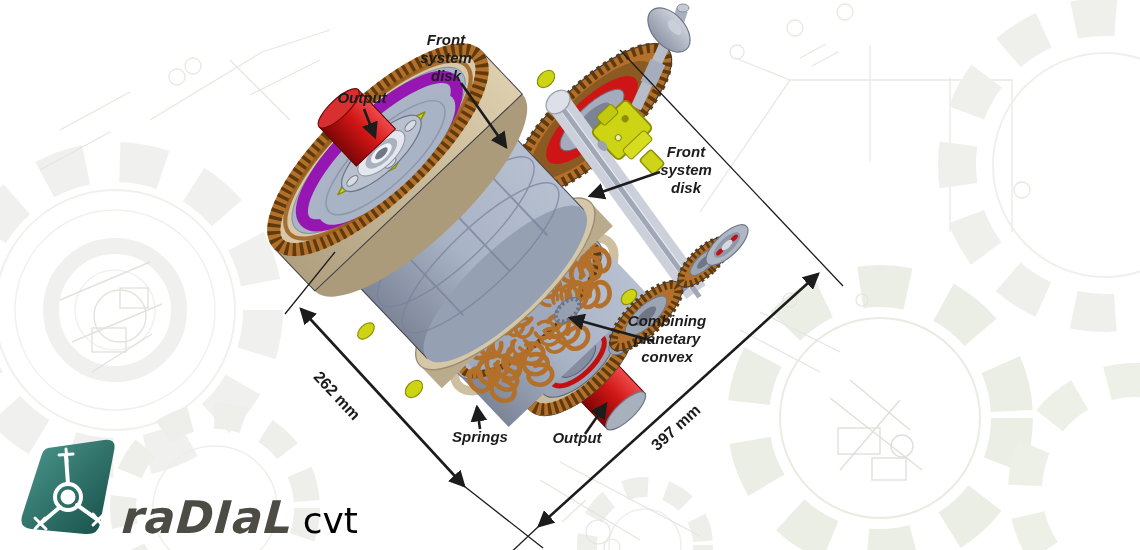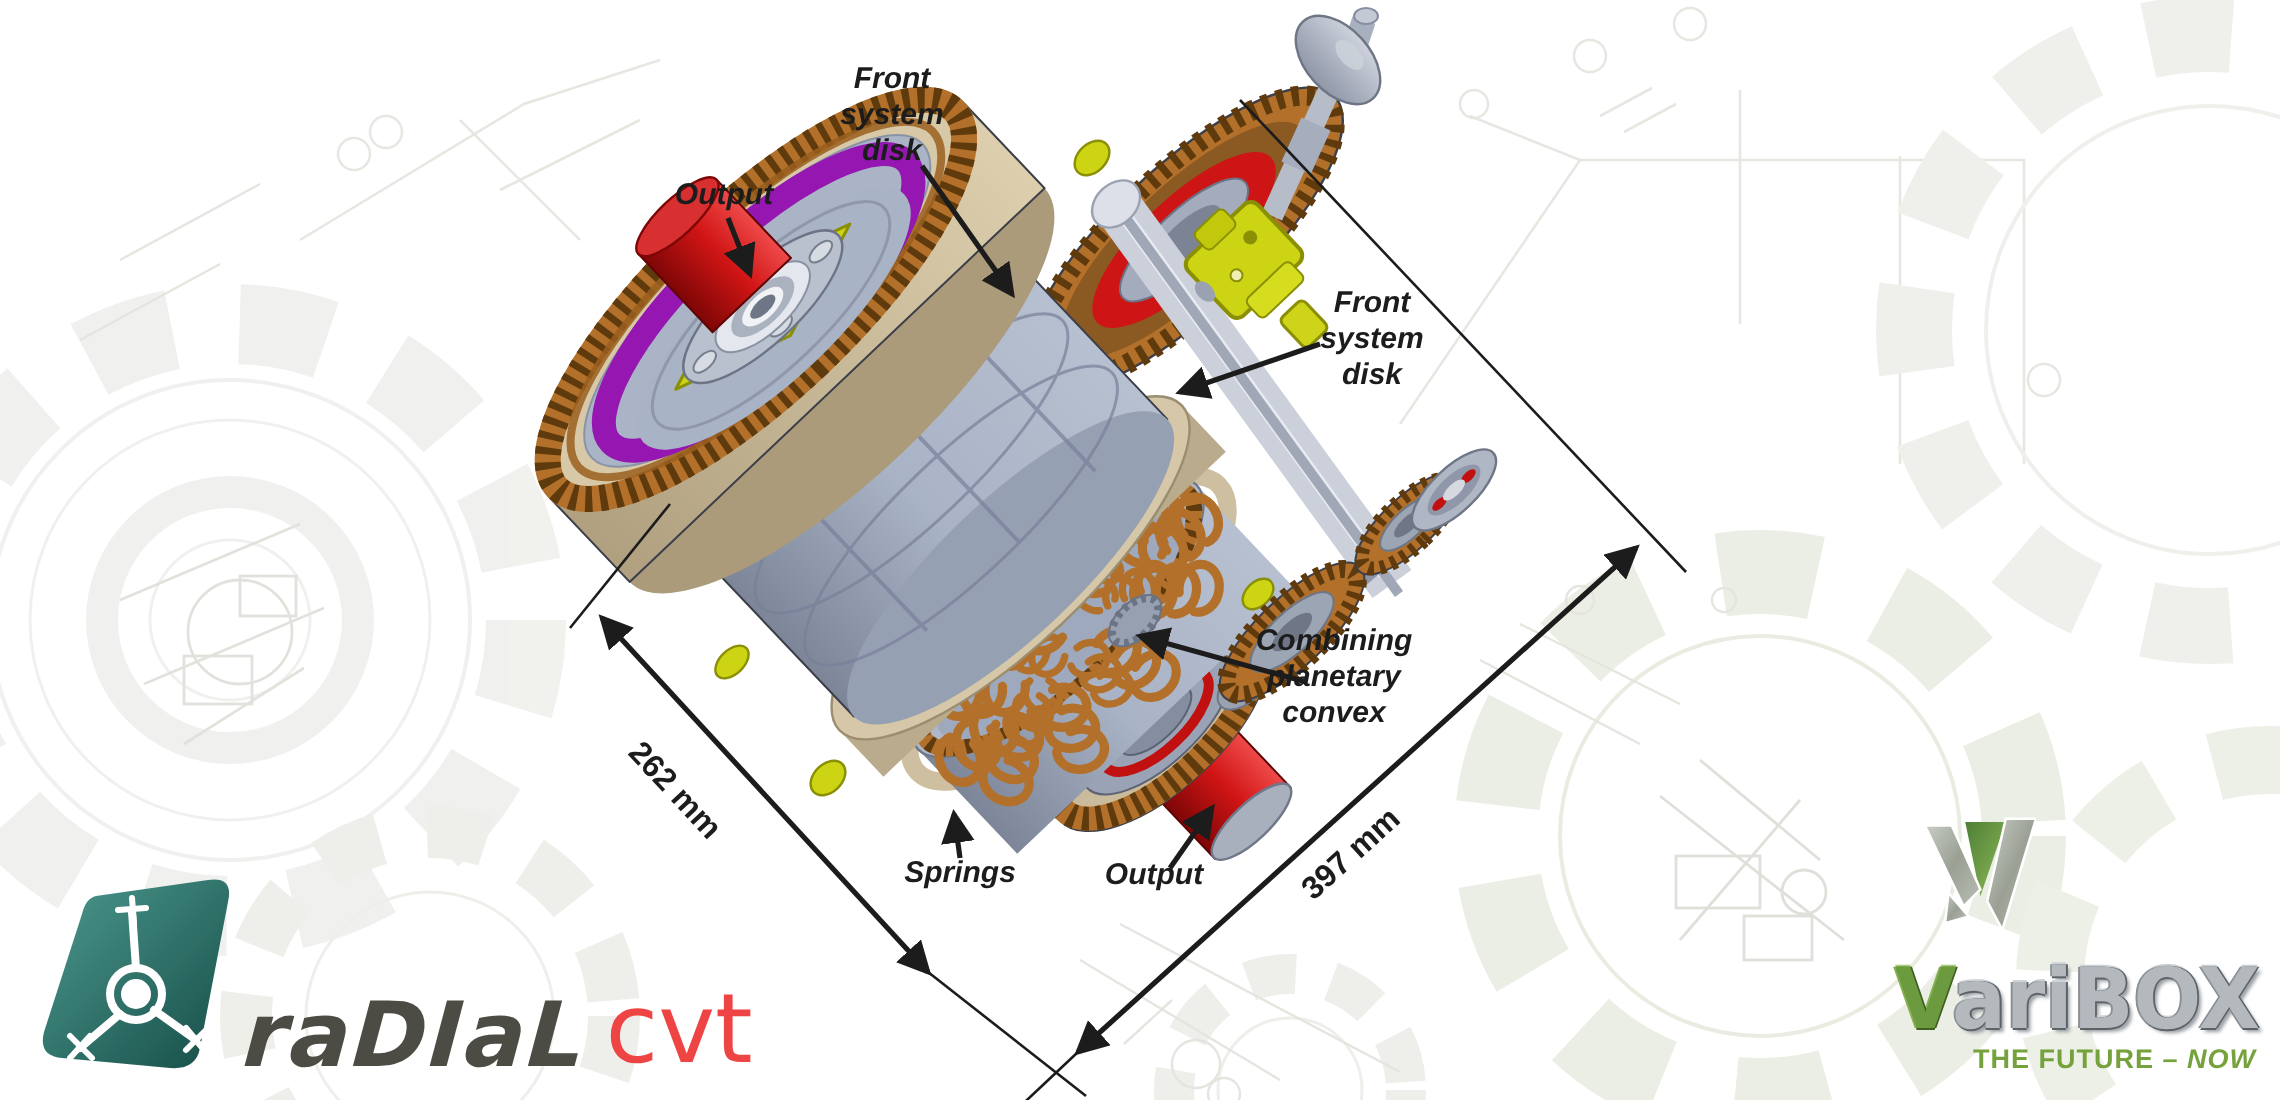--- a/index.html
+++ b/index.html
@@ -11,22 +11,22 @@
   .lbl span{display:block;font-style:italic;}
   .dim{position:absolute;font-weight:bold;font-size:16px;color:var(--annotation-black);
        white-space:nowrap;transform-origin:0 0;}
   .dim-262{left:323px;top:368px;transform:rotate(47deg);}
   .dim-397{left:648px;top:441px;transform:rotate(-42deg);}
   
   .radial-logo{position:absolute;left:16px;top:436px;display:flex;align-items:flex-end;}
   .radial-word{font-family:"DejaVu Sans", sans-serif;font-weight:800;font-style:italic;
        font-size:45px;line-height:1;color:var(--radial-gray);letter-spacing:1px;
        transform:skewX(-4deg);margin-left:2px;}
-  .radial-cvt{font-family:"DejaVu Sans", sans-serif;font-weight:400;font-size:48px;line-height:1.05;
-       color:#ef4444;margin-left:9px;}
+  .radial-cvt{font-family:"DejaVu Sans", sans-serif;font-weight:400;font-size:36px;line-height:1.05;
+       color:#000000;margin-left:9px;}
   
   .varibox-logo{position:absolute;right:10px;top:402px;width:250px;text-align:right;}
   .vb-mark{margin-right:112px;}
   .vb-word{font-family:"DejaVu Sans", sans-serif;font-weight:800;font-size:42px;line-height:1;
        letter-spacing:0px;transform:scaleX(.95);transform-origin:100% 50%;
        color:var(--varibox-silver);
        text-shadow:1px 0 0 #5d6267,-1px 0 0 #8b9095,0 1px 0 #5d6267,0 -1px 0 #cfd3d7,2px 2px 2px #9aa0a5;}
   .vb-word .vb-v{color:#6b9a3f;text-shadow:1px 0 0 #3f5e22,-1px 0 0 #86b052,0 1px 0 #3f5e22,0 -1px 0 #a9cd7a;}
   .vb-tag{font-size:13.5px;font-weight:bold;color:var(--varibox-green);
        letter-spacing:.5px;margin-top:1px;padding-right:2px;}
@@ -369,28 +369,14 @@
       <path d="M52,48 L50,20 M44,71 L24,88 M61,69 L82,84"></path>
       <path d="M43,19 L57,18 M50,13 L51,26" stroke-width="3"></path>
       <path d="M19,82 L30,93 M29,82 L19,93" stroke-width="3"></path>
       <path d="M77,78 L86,89 M87,79 L77,89" stroke-width="3"></path>
     </g>
   </svg>
   <span class="radial-word">raDIaL</span>
   <span class="radial-cvt">cvt</span>
 </div>
 
-<div class="varibox-logo">
-  <svg class="vb-mark" width="64" height="72" viewBox="0 0 76 80">
-    <polygon points="34,8 58,8 43,52" fill="url(#greenGrad)"></polygon>
-    <polygon points="10,10 26,10 43,48 33,58" fill="url(#silverGrad)" stroke="#ffffff" stroke-width="1.5"></polygon>
-    <polygon points="24,50 36,64 22,68" fill="url(#silverGrad)" stroke="#ffffff" stroke-width="1.5"></polygon>
-    <polygon points="58,6 76,6 56,72 47,55" fill="url(#silverGrad)" stroke="#ffffff" stroke-width="1.5"></polygon>
-  </svg>
-  <div class="vb-word">
-    <span class="vb-v">V</span><span>ariBOX</span>
-  </div>
-  <div class="vb-tag">
-    <span>THE FUTURE – </span><span class="vb-now">NOW</span>
-  </div>
-</div>
 
 </div>
 
 </body></html>

